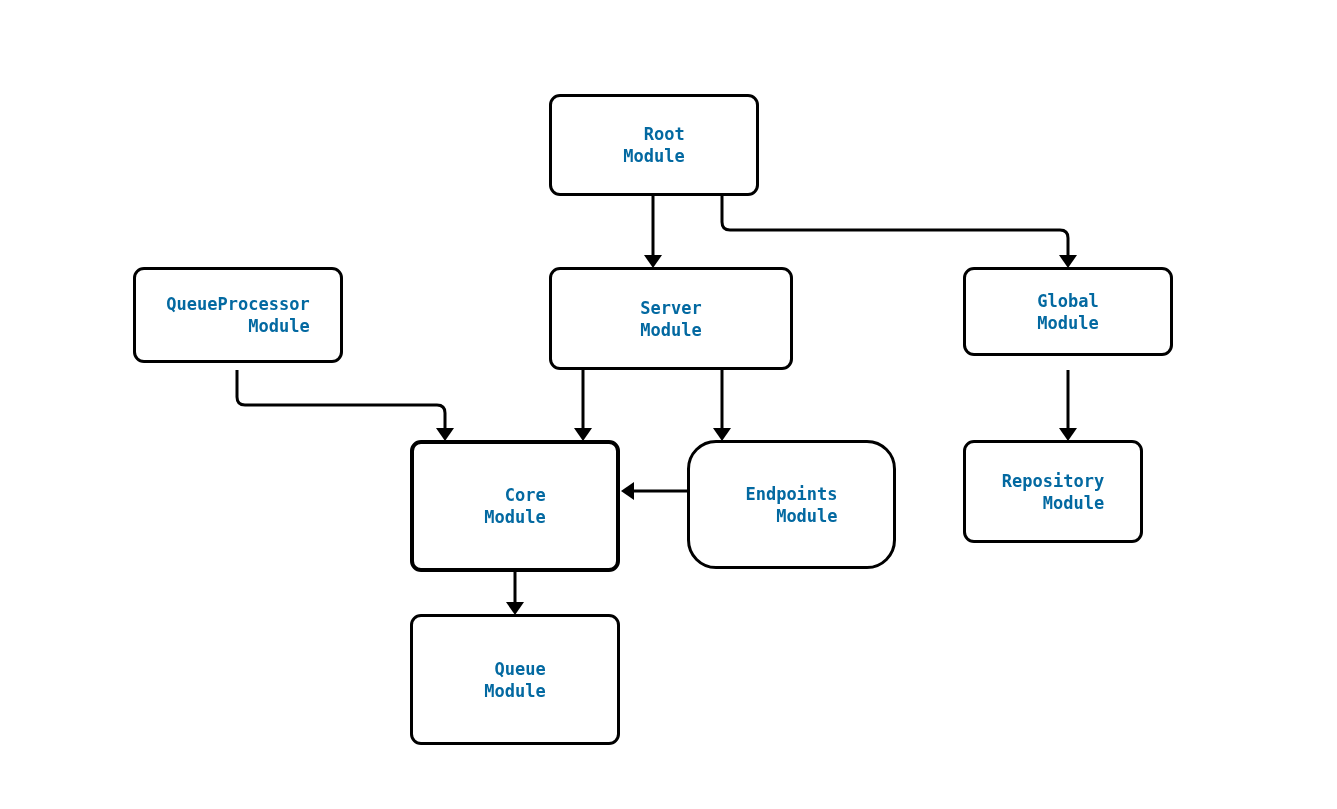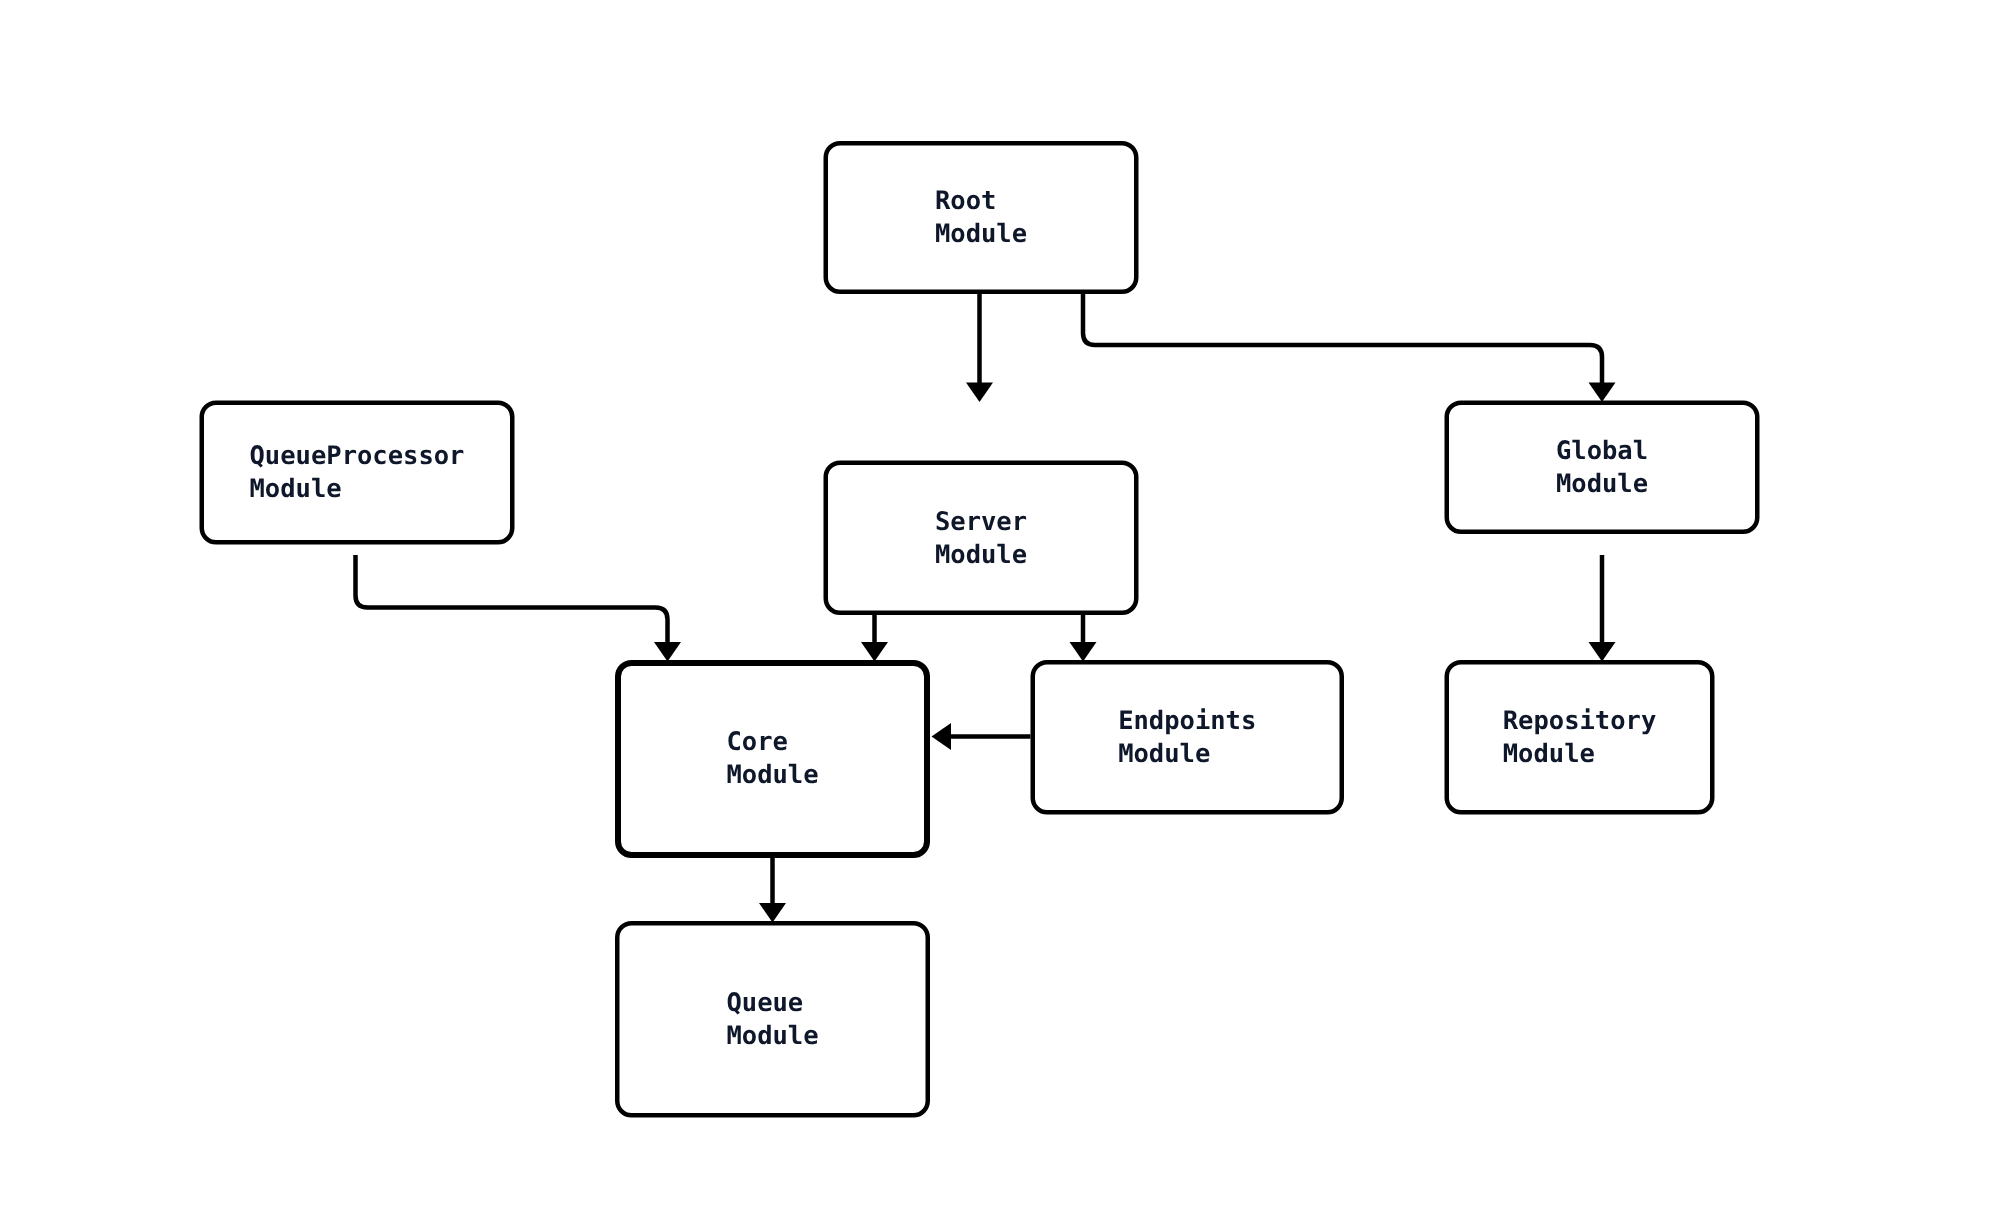--- a/index.html
+++ b/index.html
@@ -36,22 +36,22 @@
     z-index: 2;
   }
   .node.emphasis {
     border-width: 4px;
   }
   .node-label {
     font-family: "DejaVu Sans Mono", "Liberation Mono", monospace;
     font-size: 17px;
     font-weight: 700;
     line-height: 22px;
-    color: #0f172a;
-    text-align: left;
+    color: #0369a1;
+    text-align: right;
     white-space: pre-line;
     letter-spacing: 0px;
     user-select: none;
   }
 </style>
 </head>
 <body>
 
 <div id="canvas">
   <svg id="edge-layer" viewBox="0 0 1337 809" xmlns="http://www.w3.org/2000/svg">
@@ -90,33 +90,33 @@
     </svg>
   <div id="node-layer">
       <div class="node" style="left: 549px; top: 94px; width: 210px; height: 102px; border-color: rgb(0, 0, 0); background: rgb(255, 255, 255);">
         <div class="node-label">Root
 Module</div>
       </div>
       <div class="node" style="left: 133px; top: 267px; width: 210px; height: 96px; border-color: rgb(0, 0, 0); background: rgb(255, 255, 255);">
         <div class="node-label">QueueProcessor
 Module</div>
       </div>
-      <div class="node" style="left: 549px; top: 267px; width: 210px; height: 103px; border-color: rgb(0, 0, 0); background: rgb(255, 255, 255); margin-top: 40px;">
+      <div class="node" style="left: 549px; top: 267px; width: 244px; height: 103px; border-color: rgb(0, 0, 0); background: rgb(255, 255, 255);">
         <div class="node-label">Server
 Module</div>
       </div>
       <div class="node" style="left: 963px; top: 267px; width: 210px; height: 89px; border-color: rgb(0, 0, 0); background: rgb(255, 255, 255);">
         <div class="node-label">Global
 Module</div>
       </div>
       <div class="node emphasis" style="left: 410px; top: 440px; width: 210px; height: 132px; border-color: rgb(0, 0, 0); background: rgb(255, 255, 255);">
         <div class="node-label">Core
 Module</div>
       </div>
-      <div class="node" style="left: 687px; top: 440px; width: 209px; height: 103px; border-color: rgb(0, 0, 0); background: rgb(255, 255, 255);">
+      <div class="node" style="left: 687px; top: 440px; width: 209px; height: 129px; border-color: rgb(0, 0, 0); background: rgb(255, 255, 255); border-radius: 29px;">
         <div class="node-label">Endpoints
 Module</div>
       </div>
       <div class="node" style="left: 963px; top: 440px; width: 180px; height: 103px; border-color: rgb(0, 0, 0); background: rgb(255, 255, 255);">
         <div class="node-label">Repository
 Module</div>
       </div>
       <div class="node" style="left: 410px; top: 614px; width: 210px; height: 131px; border-color: rgb(0, 0, 0); background: rgb(255, 255, 255);">
         <div class="node-label">Queue
 Module</div>

